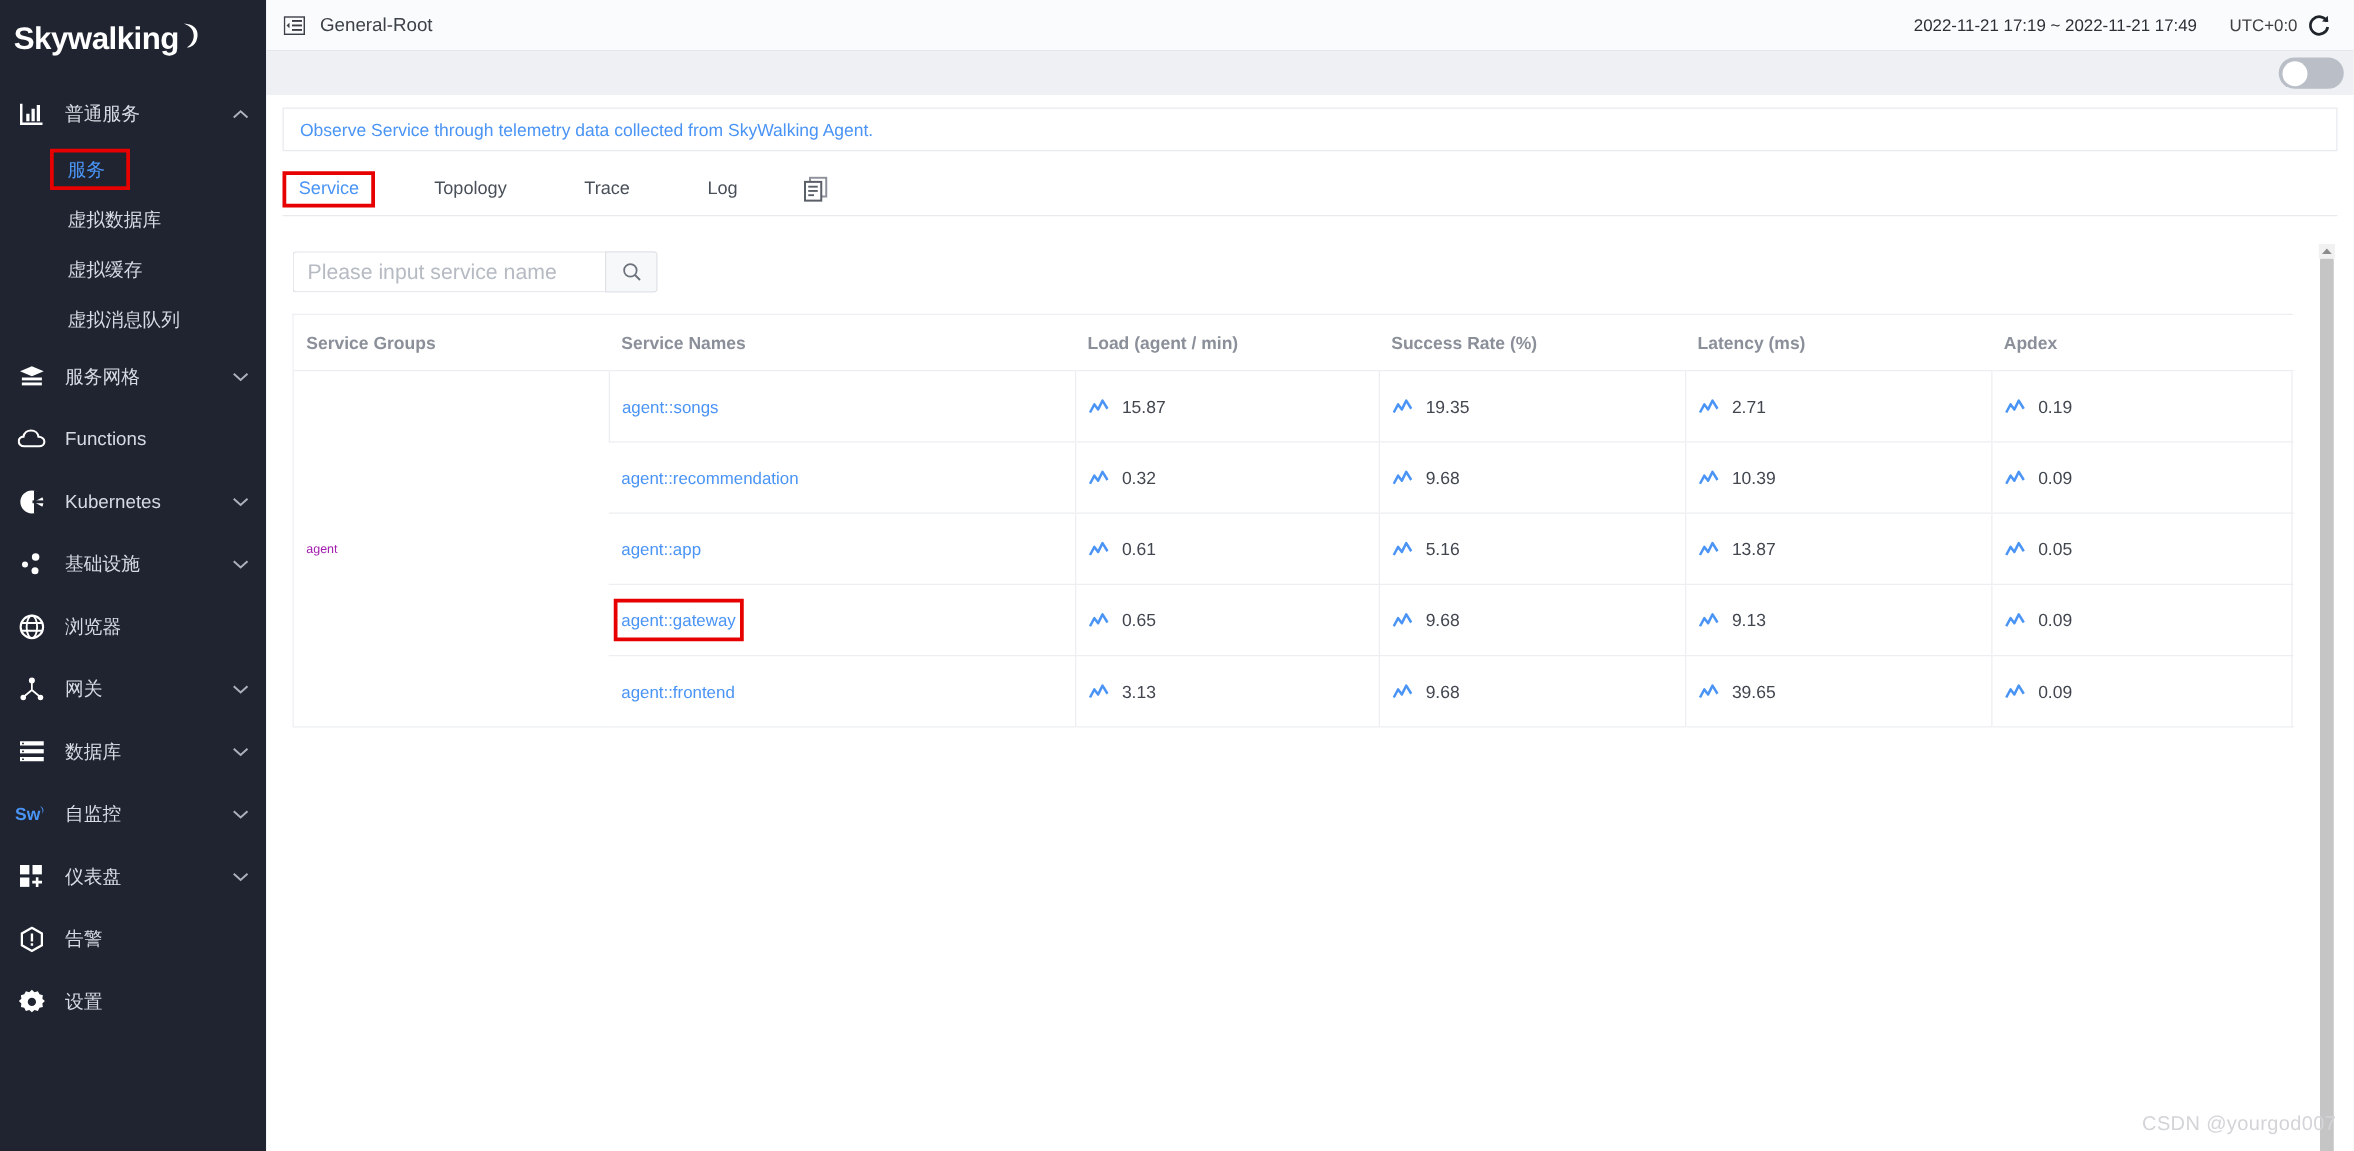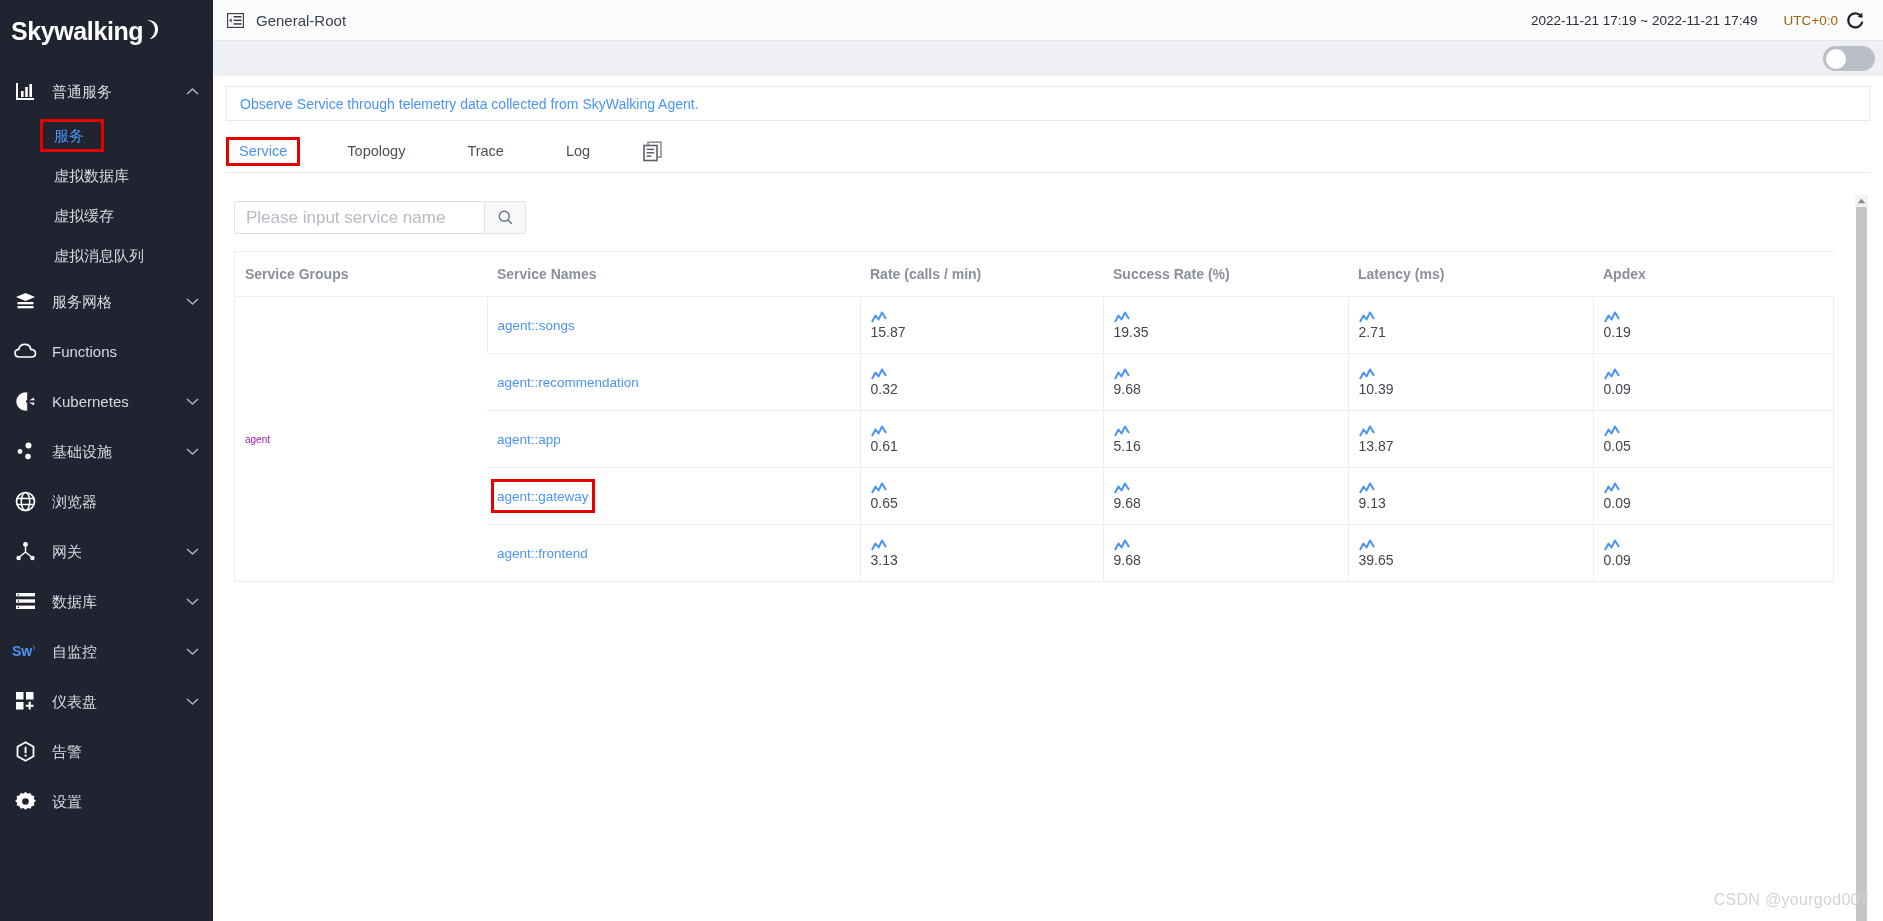--- a/index.html
+++ b/index.html
@@ -84,21 +84,21 @@
     height: 41px; min-height: 41px;
     background: #fafbfc;
     border-bottom: 1px solid #e3e6ea;
     display: flex; align-items: center;
     padding: 0 18px 0 14px;
   }
   .topbar .panel-icon { margin-right: 12px; display:flex; align-items:center; color:#3b3f47; }
   .topbar .title { font-size: 15px; color: #3c4149; }
   .topbar .spacer { flex: 1; }
   .topbar .daterange { font-size: 13.5px; color: #2b2f36; margin-right: 26px; white-space: nowrap; }
-  .topbar .tz { font-size: 13.5px; color: #a16207; margin-right: 8px; white-space: nowrap; }
+  .topbar .tz { font-size: 13.5px; color: #404040; margin-right: 8px; white-space: nowrap; }
   .topbar .refresh { display:flex; align-items:center; color:#20242b; cursor:pointer; }
 
   .graybar {
     height: 35px; min-height: 35px;
     background: #eef0f4;
     display: flex; align-items: center; justify-content: flex-end;
     padding-right: 8px;
     position: relative;
   }
   .toggle {
@@ -210,21 +210,21 @@
     vertical-align: middle;
   }
   td:first-child { border-left: none; }
   td.group { border-left: none; color: #a21caf; font-size: 10px; }
   .svc-link {
     color: #4a94f5;
     font-size: 13.5px;
     cursor: pointer;
     display: inline-block;
   }
-  .metric { display: flex; align-items: flex-start; flex-direction: column; }
+  .metric { display: flex; align-items: center; }
   .metric .spark { margin-right: 11px; display: flex; align-items: center; }
   .metric .val { font-size: 14px; color: #41464f; }
 
   .cell-hl { position: relative; display: inline-block; }
   .cell-hl .hl-box2 {
     position: absolute;
     left: -6px; top: -9px; right: -6px; bottom: -9px;
     border: 3px solid #e60000;
     pointer-events: none;
   }
@@ -549,21 +549,21 @@
               <col style="width:373px">
               <col style="width:243px">
               <col style="width:245px">
               <col style="width:245px">
               <col style="width:242px">
             </colgroup>
             <thead>
               <tr>
                 <th>Service Groups</th>
                 <th>Service Names</th>
-                <th>Rate (calls / min)</th>
+                <th>Load (agent / min)</th>
                 <th>Success Rate (%)</th>
                 <th>Latency (ms)</th>
                 <th>Apdex</th>
               </tr>
             </thead>
             <tbody>
               <tr>
                 <td class="group" rowspan="5">
                   <span>agent</span>
                 </td>

